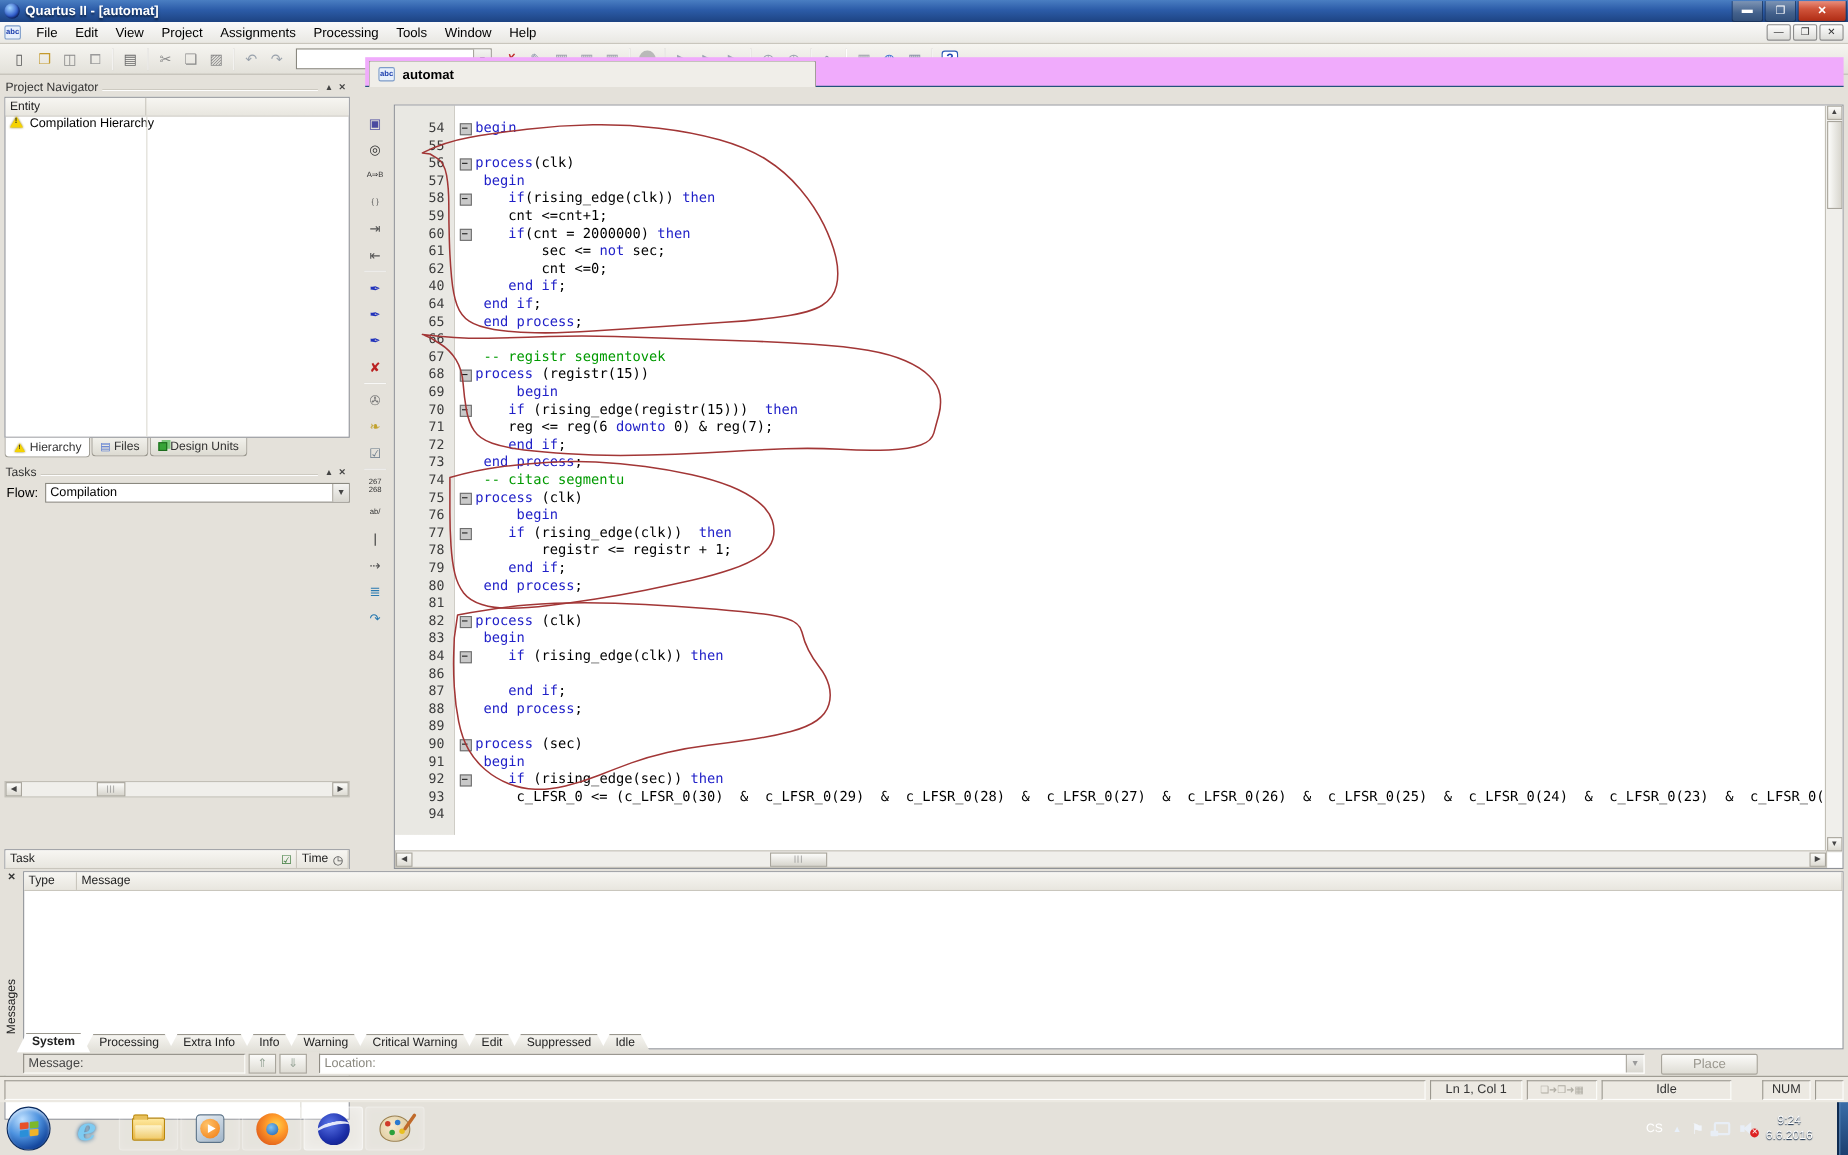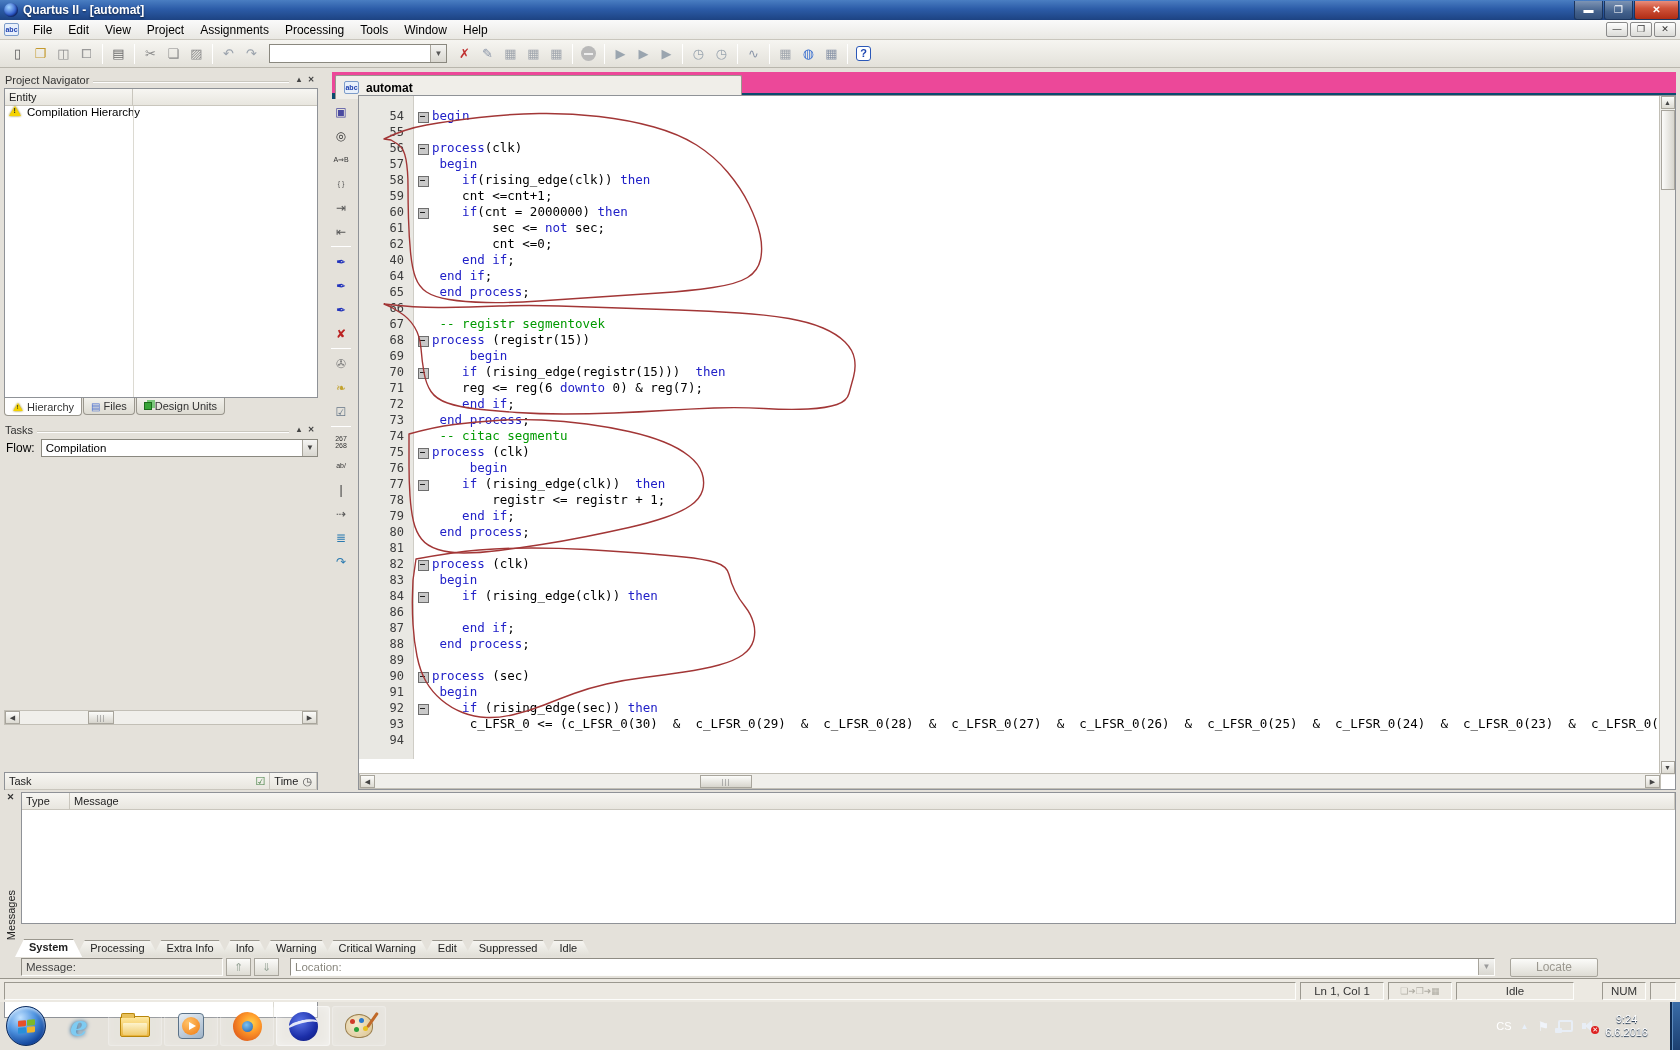--- a/index.html
+++ b/index.html
@@ -61,21 +61,21 @@
   .hscroll{height:15px;background:#f0efeb;border:1px solid #c2bfb6;display:flex;align-items:center}
   .sbtn{width:15px;height:13px;background:linear-gradient(#fcfcfa,#dddbd3);border:1px solid #a8a59c;font-size:7px;color:#444;text-align:center;line-height:12px}
   .thumb{height:13px;background:linear-gradient(#fcfcfa,#d7d5cd);border:1px solid #a8a59c;display:flex;align-items:center;justify-content:center;font-size:7px;color:#888;letter-spacing:1px}
 
   
   #vtoolbar{left:325px;top:96px;width:32px;height:664px;display:flex;flex-direction:column;align-items:center;padding-top:4px;gap:1px}
   .vbtn{width:24px;height:23px;display:flex;align-items:center;justify-content:center;font-size:12px;color:#555;border-radius:2px;flex:none}
   .vsep{width:20px;height:1px;background:#b5b2a9;border-bottom:1px solid #fff;margin:2px 0;flex:none}
 
   
-  #tabstrip{left:332px;top:72px;width:1344px;height:27px;border-bottom:6px solid #0c4a6e;background:#ec4899}
+  #tabstrip{left:332px;top:52px;width:1344px;height:27px;border-bottom:1px solid #0c4a6e;background:#f0abfc}
   #doc-tab{position:absolute;left:3px;top:3px;width:407px;height:24px;background:#f0eee9;border:1px solid #9a978e;border-bottom:none;border-radius:2px 2px 0 0;display:flex;align-items:center;gap:7px;padding-left:8px;font-weight:bold;font-size:12px}
   #editor{left:358px;top:95px;width:1318px;height:695px;background:#fff;border:1px solid #8f9297;overflow:hidden}
   #code{position:absolute;left:0;top:0;width:1302px;height:663px;overflow:hidden;background:linear-gradient(90deg,#e9e8e3 0 54px,#cfcdc6 54px 55px,#fff 55px);padding-top:12px}
   .code-line{height:16px;display:flex;font-family:"DejaVu Sans Mono",monospace;font-size:12.5px;line-height:16px}
   .ln{width:54px;flex:none;text-align:right;padding-right:9px;color:#3c3c3c;font-size:12px}
   .foldc{width:19px;flex:none;position:relative}
   .foldc.has::before{content:"";position:absolute;left:5px;top:3.5px;width:9px;height:9px;background:#c9c9c9;border:1px solid #6e6e6e}
   .foldc.has::after{content:"";position:absolute;left:7px;top:7.5px;width:5px;height:1px;background:#222}
   .codetext{white-space:pre}
   .seg-k{color:#2121c8}.seg-c{color:#009a00}.seg-t{color:#000}
@@ -83,21 +83,21 @@
   
   .vscroll{position:absolute;right:0;top:0;width:16px;height:663px;background:#f0efeb;border-left:1px solid #c2bfb6;display:flex;flex-direction:column;align-items:center}
   .vthumb{width:14px;height:80px;background:linear-gradient(90deg,#fcfcfa,#d7d5cd);border:1px solid #a8a59c;margin-top:1px}
   #ed-hscroll{position:absolute;left:0;bottom:0;width:1302px;height:16px}
 
   
   #messages{left:0;top:790px;width:1680px;height:188px;background:#e4e1da}
   #msg-side{position:absolute;left:0;top:2px;width:21px;height:148px;display:flex;flex-direction:column;align-items:center}
   #msg-close{font-size:9px;color:#333;width:13px;height:12px;line-height:11px;text-align:center;font-weight:bold}
   #msg-vlabel{margin-top:auto;writing-mode:vertical-rl;transform:rotate(180deg);font-size:11px;color:#222}
-  #msg-box{position:absolute;left:21px;top:2px;width:1655px;height:132px;background:#fff;border:1px solid #8f9297}
+  #msg-box{position:absolute;left:21px;top:2px;width:1655px;height:162px;background:#fff;border:1px solid #8f9297}
   #msg-tabs{position:absolute;left:21px;top:148px;height:19px;display:flex;align-items:center;padding-top:1px}
   .mtab{height:17px;padding:1px 14px 0;font-size:11px;color:#222;background:linear-gradient(#f6f5f1,#e0ded6);clip-path:polygon(9px 0,calc(100% - 9px) 0,100% 100%,0 100%);margin-left:-6px;border-top:1px solid #9a978e}
   .mtab.active{background:#fff;font-weight:bold;height:18px;z-index:2}
   #msg-controls{position:absolute;left:21px;top:168px;width:1659px;height:20px;display:flex;align-items:flex-start;gap:3px}
   .sunken{border:1px solid;border-color:#8f8c84 #fdfdfb #fdfdfb #8f8c84;height:18px;display:flex;align-items:center;padding-left:4px;color:#444;font-size:11.5px}
   .udbtn{width:25px;height:18px;border:1px solid #a8a59c;background:linear-gradient(#fbfbf9,#dedcd4);text-align:center;font-size:11px;color:#9aa79a;line-height:16px}
   #locate-btn{width:88px;height:19px;margin-left:12px;border:1px solid #a8a59c;background:linear-gradient(#fbfbf9,#dedcd4);text-align:center;line-height:17px;color:#9b988f;border-radius:2px}
 
   
   #statusbar{left:0;top:978px;width:1680px;height:24px;background:#ece9e2;border-top:1px solid #989citted;border-top:1px solid #98958c;display:flex;align-items:center;padding:0 4px;gap:4px}
@@ -599,21 +599,21 @@
       <span class="mtab">Idle</span>
     </div>
   <div id="msg-controls">
     <span class="sunken" style="width:202px;background:#e7e4dd">Message:</span>
     <span class="udbtn">⇑</span>
     <span class="udbtn">⇓</span>
     <span class="sunken" style="width:1205px;background:#fff;margin-left:8px;color:#8a887f">
       <span>Location:</span>
       <span class="arrow" style="margin-left:auto;width:16px;height:16px;background:linear-gradient(#f4f4f2,#d9d7d0);border-left:1px solid #a8a59c;color:#9a9a9a;font-size:8px;text-align:center;line-height:15px">▼</span>
     </span>
-    <span id="locate-btn">Locate</span>
+    <span id="locate-btn">Place</span>
   </div>
 </div>
 
 <div class="abs" id="statusbar">
   <span class="scell" style="flex:1;justify-content:flex-start"></span>
   <span class="scell" style="width:84px">Ln 1, Col 1</span>
   <span class="scell" style="width:64px;color:#b0ada4;font-size:9px;gap:2px">❏➜❒➜▦</span>
   <span class="scell" style="width:118px">Idle</span>
   <span style="width:20px"></span>
   <span class="scell" style="width:44px">NUM</span>

